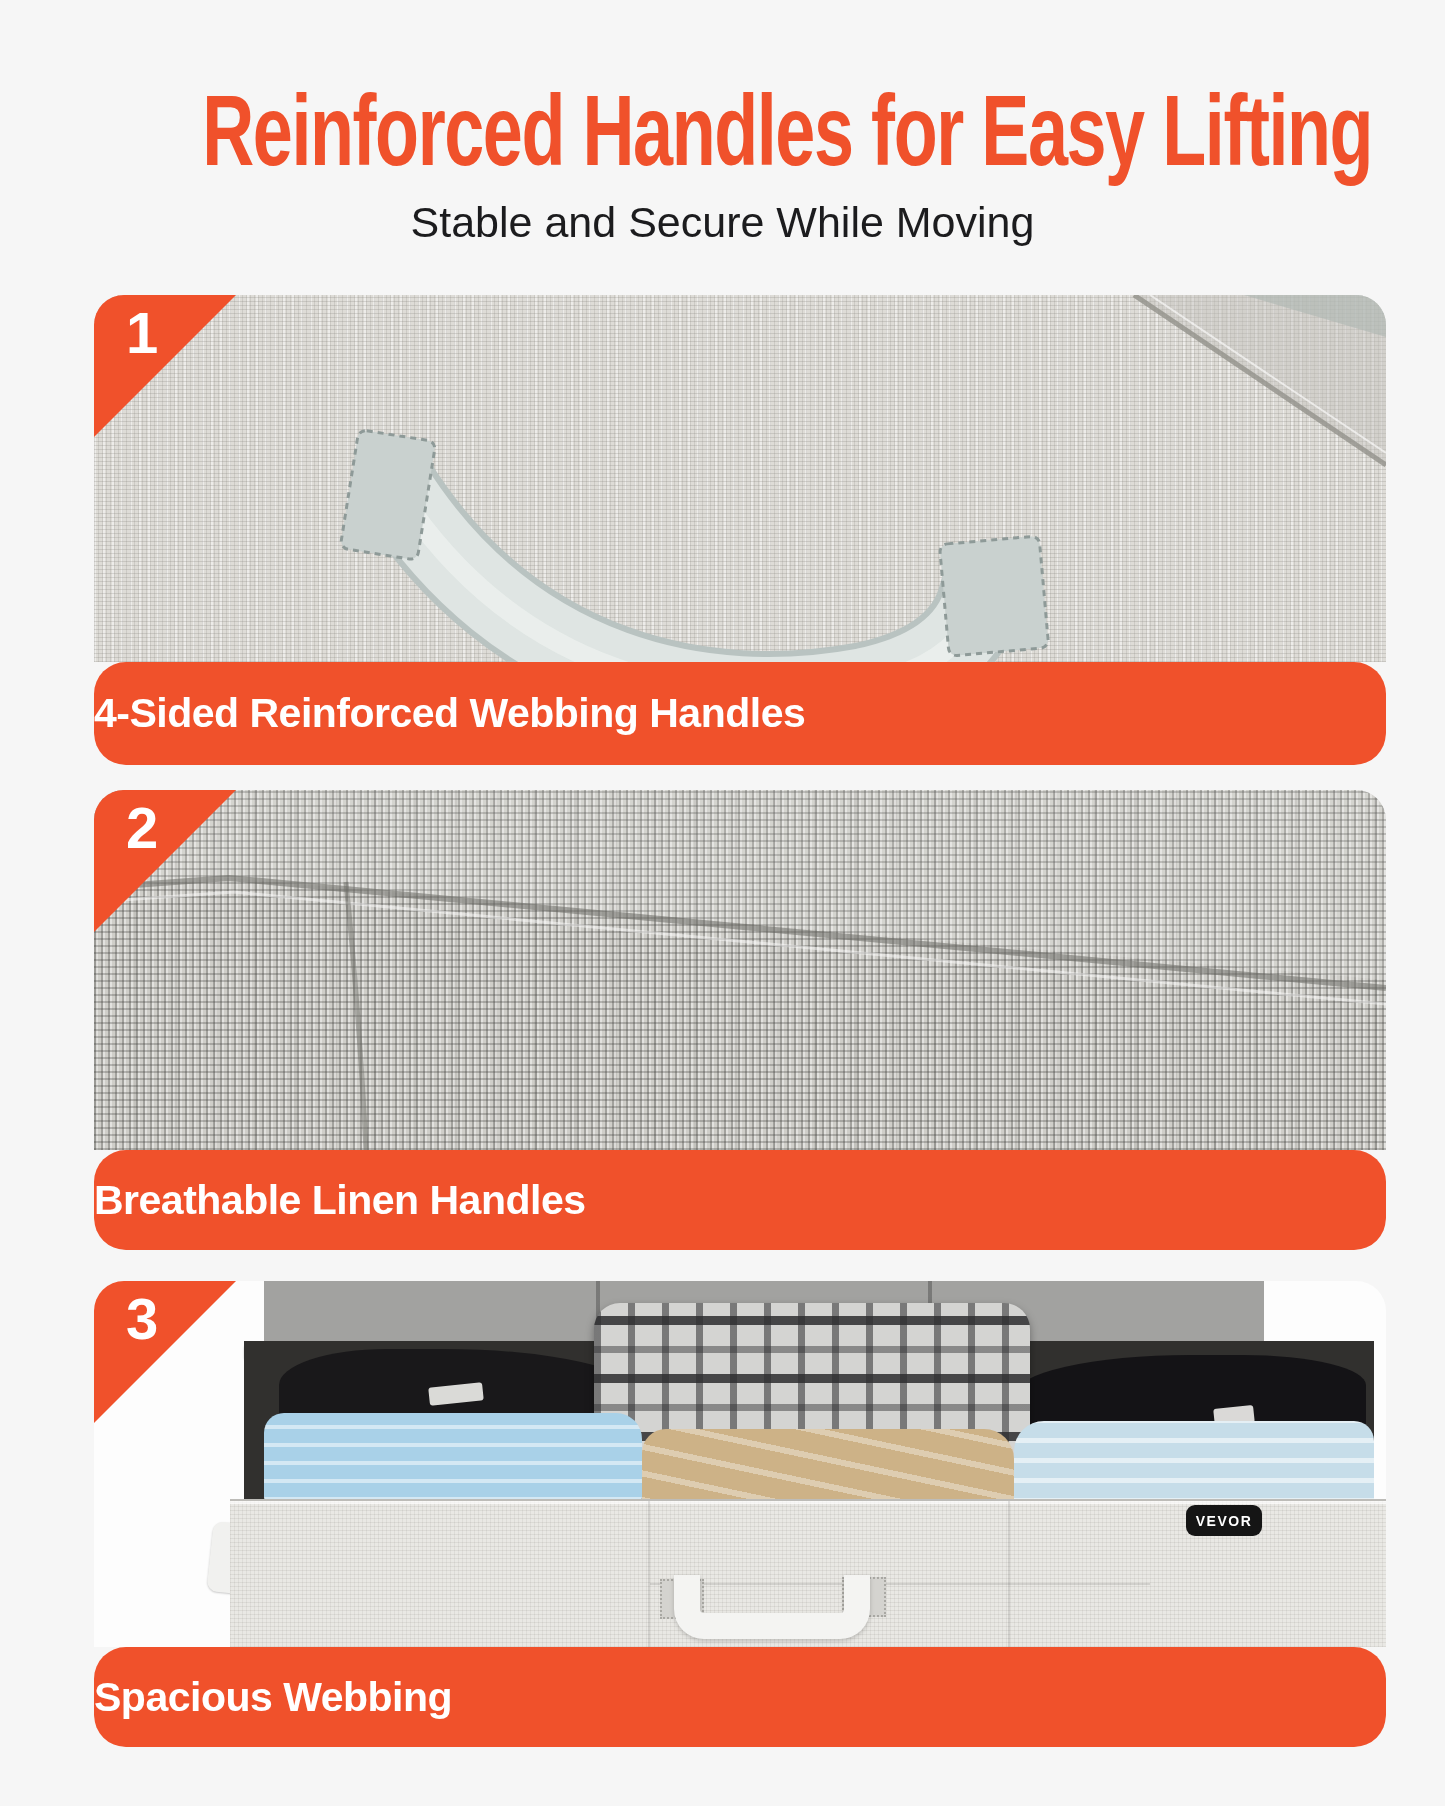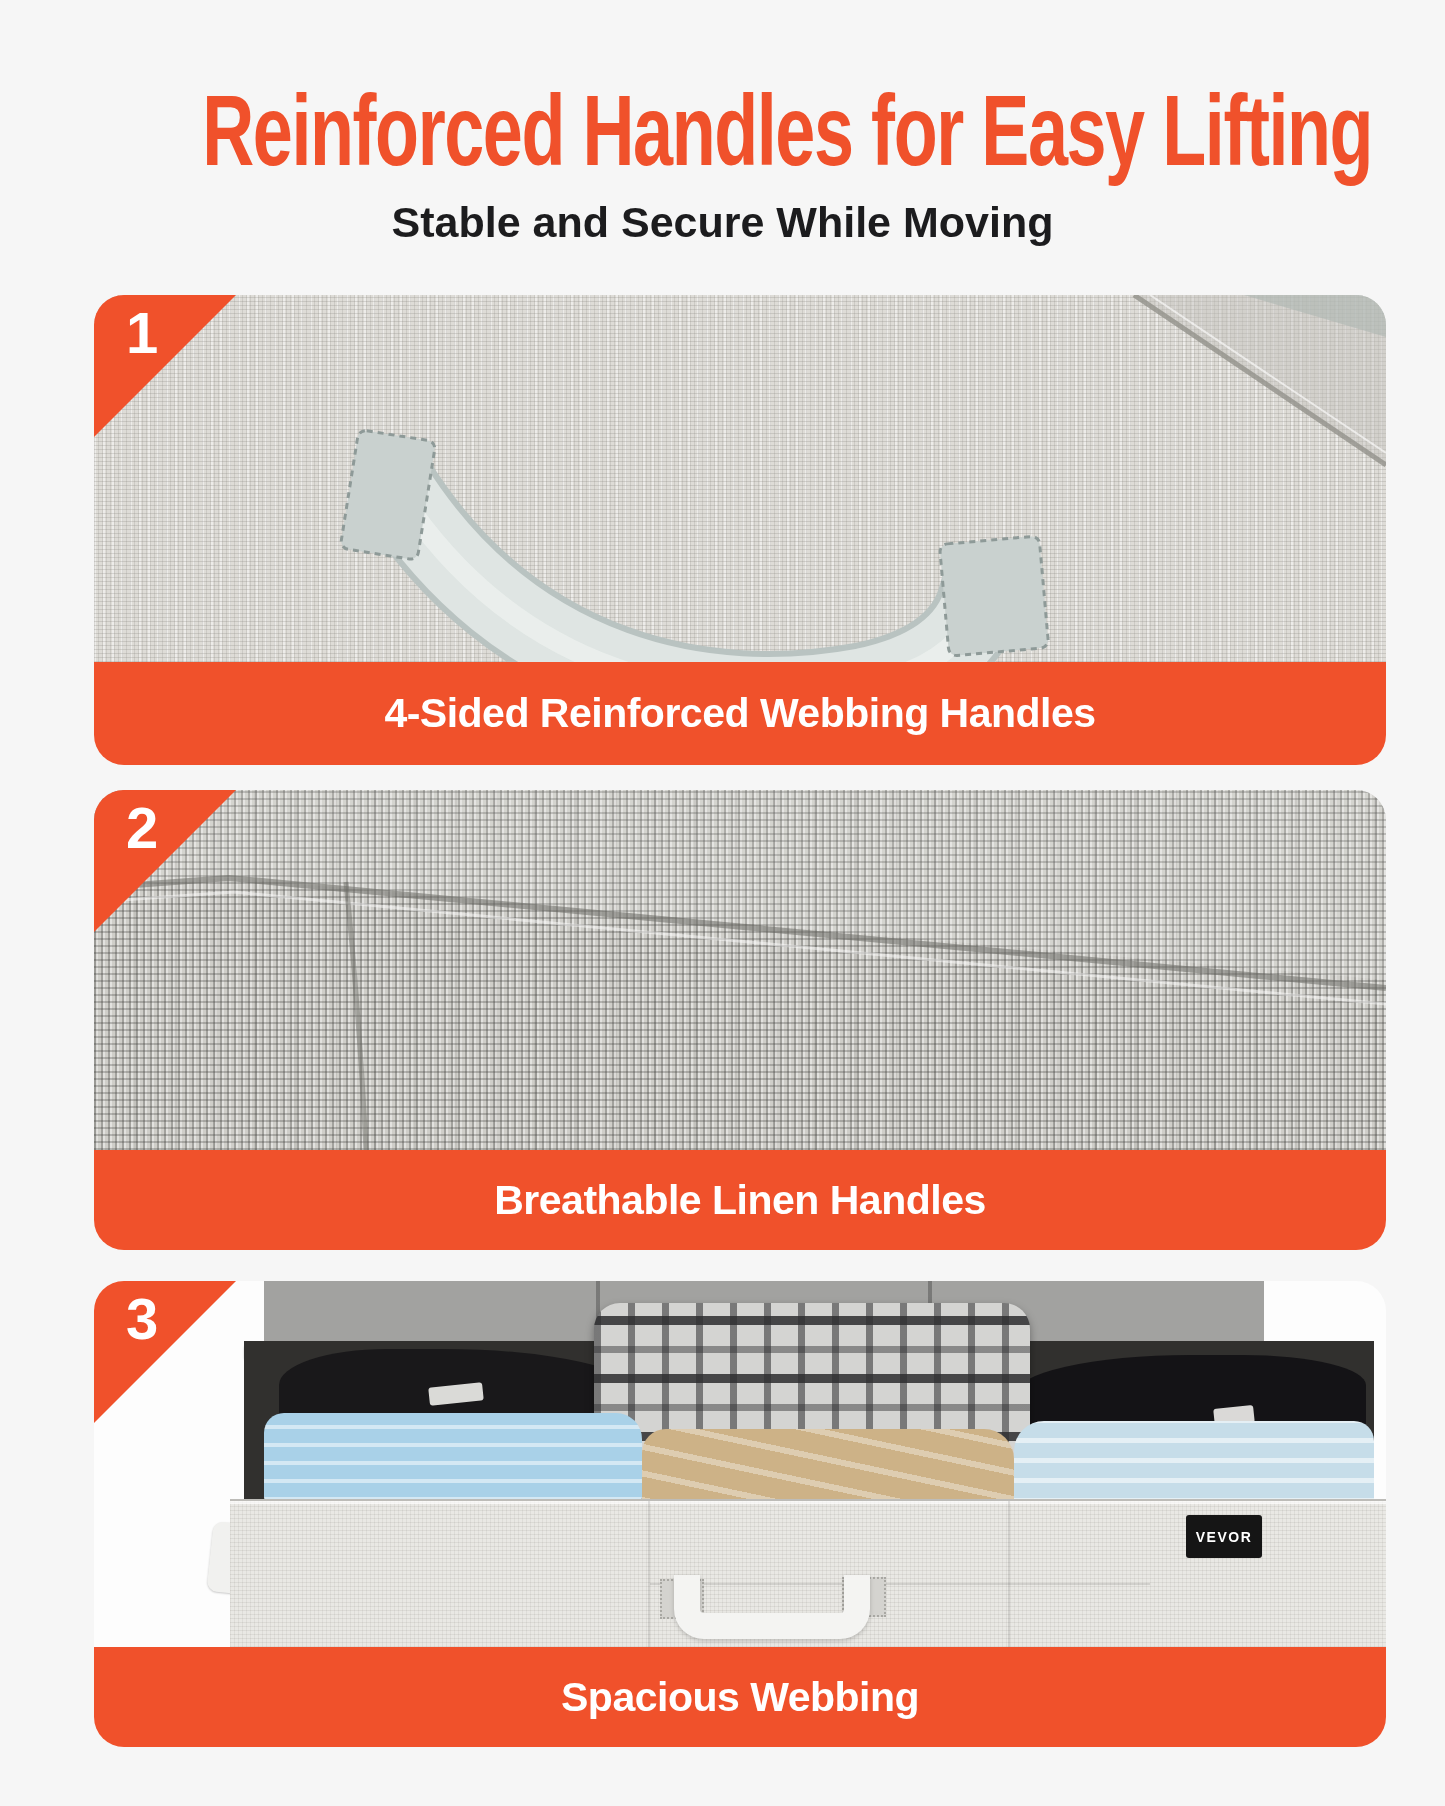--- a/index.html
+++ b/index.html
@@ -16,34 +16,34 @@
   }
   
   .header{position:absolute;top:74px;left:0;width:100%;text-align:center;}
   .title{
     margin:0;color:var(--accent);
     font-size:100px;font-weight:bold;letter-spacing:-2px;line-height:1.12;
     white-space:nowrap;transform:scaleX(.72);transform-origin:center;
   }
   .subtitle{
     margin:12px 0 0 0;color:var(--subtitle);
-    font-size:43px;font-weight:700;letter-spacing:0;
+    font-size:43px;font-weight:400;letter-spacing:0;
   }
   
   .card{
     position:absolute;left:94px;width:1292px;border-radius:30px;overflow:hidden;
     display:flex;flex-direction:column;
   }
   .card-1{top:295px;height:470px;}
   .card-2{top:790px;height:460px;}
   .card-3{top:1281px;height:466px;}
   .photo{position:relative;flex:1 1 auto;overflow:hidden;}
   .caption{
     flex:0 0 100px;height:100px;background:var(--accent);
-    display:flex;align-items:center;justify-content:center;
+    display:flex;align-items:center;border-radius:32px;
   }
   .card-1 .caption{flex-basis:103px;height:103px;}
   .caption span{
     color:var(--caption-text);font-size:41px;font-weight:bold;letter-spacing:-.5px;
   }
   
   .badge{
     position:absolute;top:0;left:0;width:142px;height:142px;z-index:5;
     background:var(--accent);
     clip-path:polygon(0 0,100% 0,0 100%);
@@ -120,22 +120,22 @@
   }
   .p3-front .seam-v{position:absolute;top:0;width:2px;height:100%;background:rgba(0,0,0,.10);}
   .p3-front .seam-h{position:absolute;left:420px;top:82px;width:500px;height:2px;background:rgba(0,0,0,.10);}
   .p3-handle{
     position:absolute;left:580px;top:294px;width:196px;height:64px;
     border:26px solid #f4f4f2;border-top:none;border-radius:0 0 30px 30px;
     filter:drop-shadow(0 2px 2px rgba(0,0,0,.18));
   }
   .p3-handle-patch{position:absolute;width:44px;height:40px;background:#d4d3cf;border:2px dotted #a9a8a3;}
   .p3-brand{
-    position:absolute;left:1092px;top:234px;width:76px;height:43px;background:#151515;
-    border-radius:3px;display:flex;align-items:center;justify-content:center;
+    position:absolute;left:1092px;top:224px;width:76px;height:31px;background:#151515;
+    border-radius:9px;display:flex;align-items:center;justify-content:center;
     color:#fff;font-size:14px;font-weight:bold;letter-spacing:1.5px;
   }
   .p3-strap-side{position:absolute;width:42px;height:70px;background:#f1f1ef;border-radius:10px;box-shadow:0 1px 2px rgba(0,0,0,.2);}
 </style>
 </head>
 <body>
 
 <div class="page">
 
   <div class="header">

